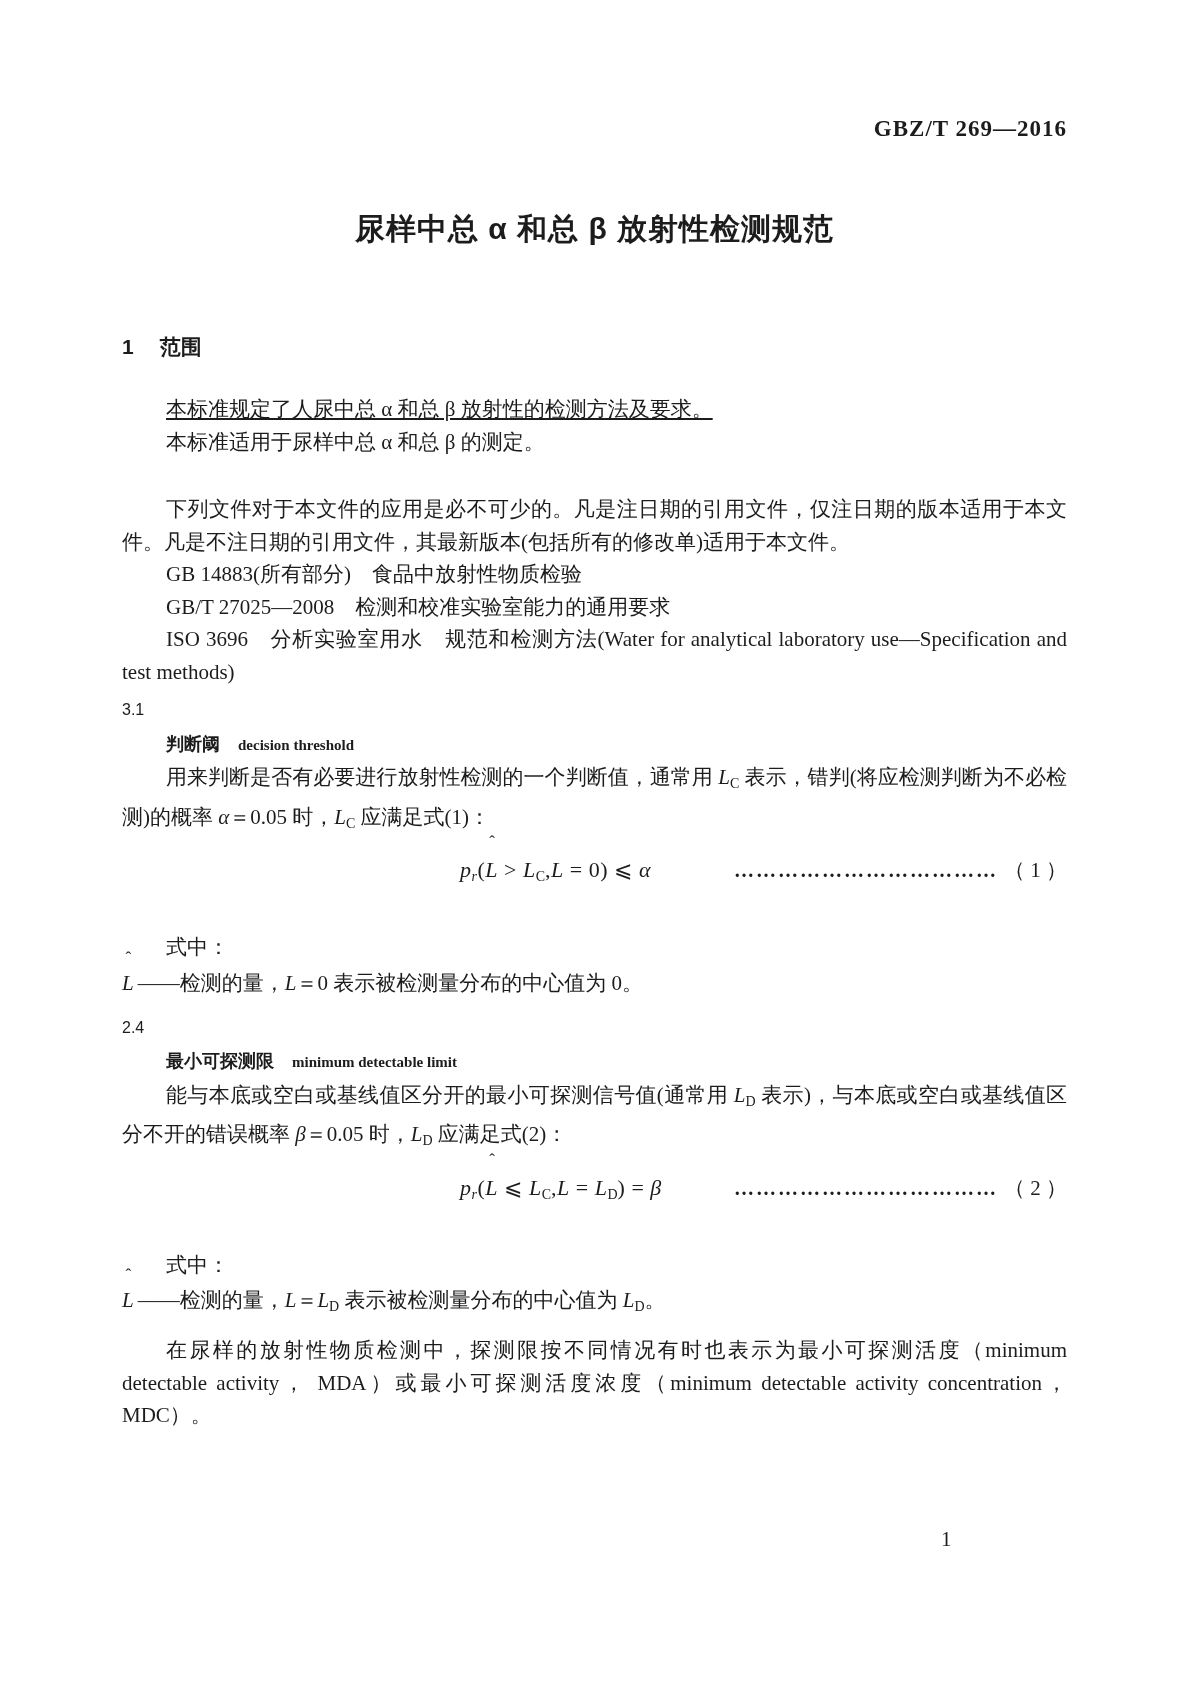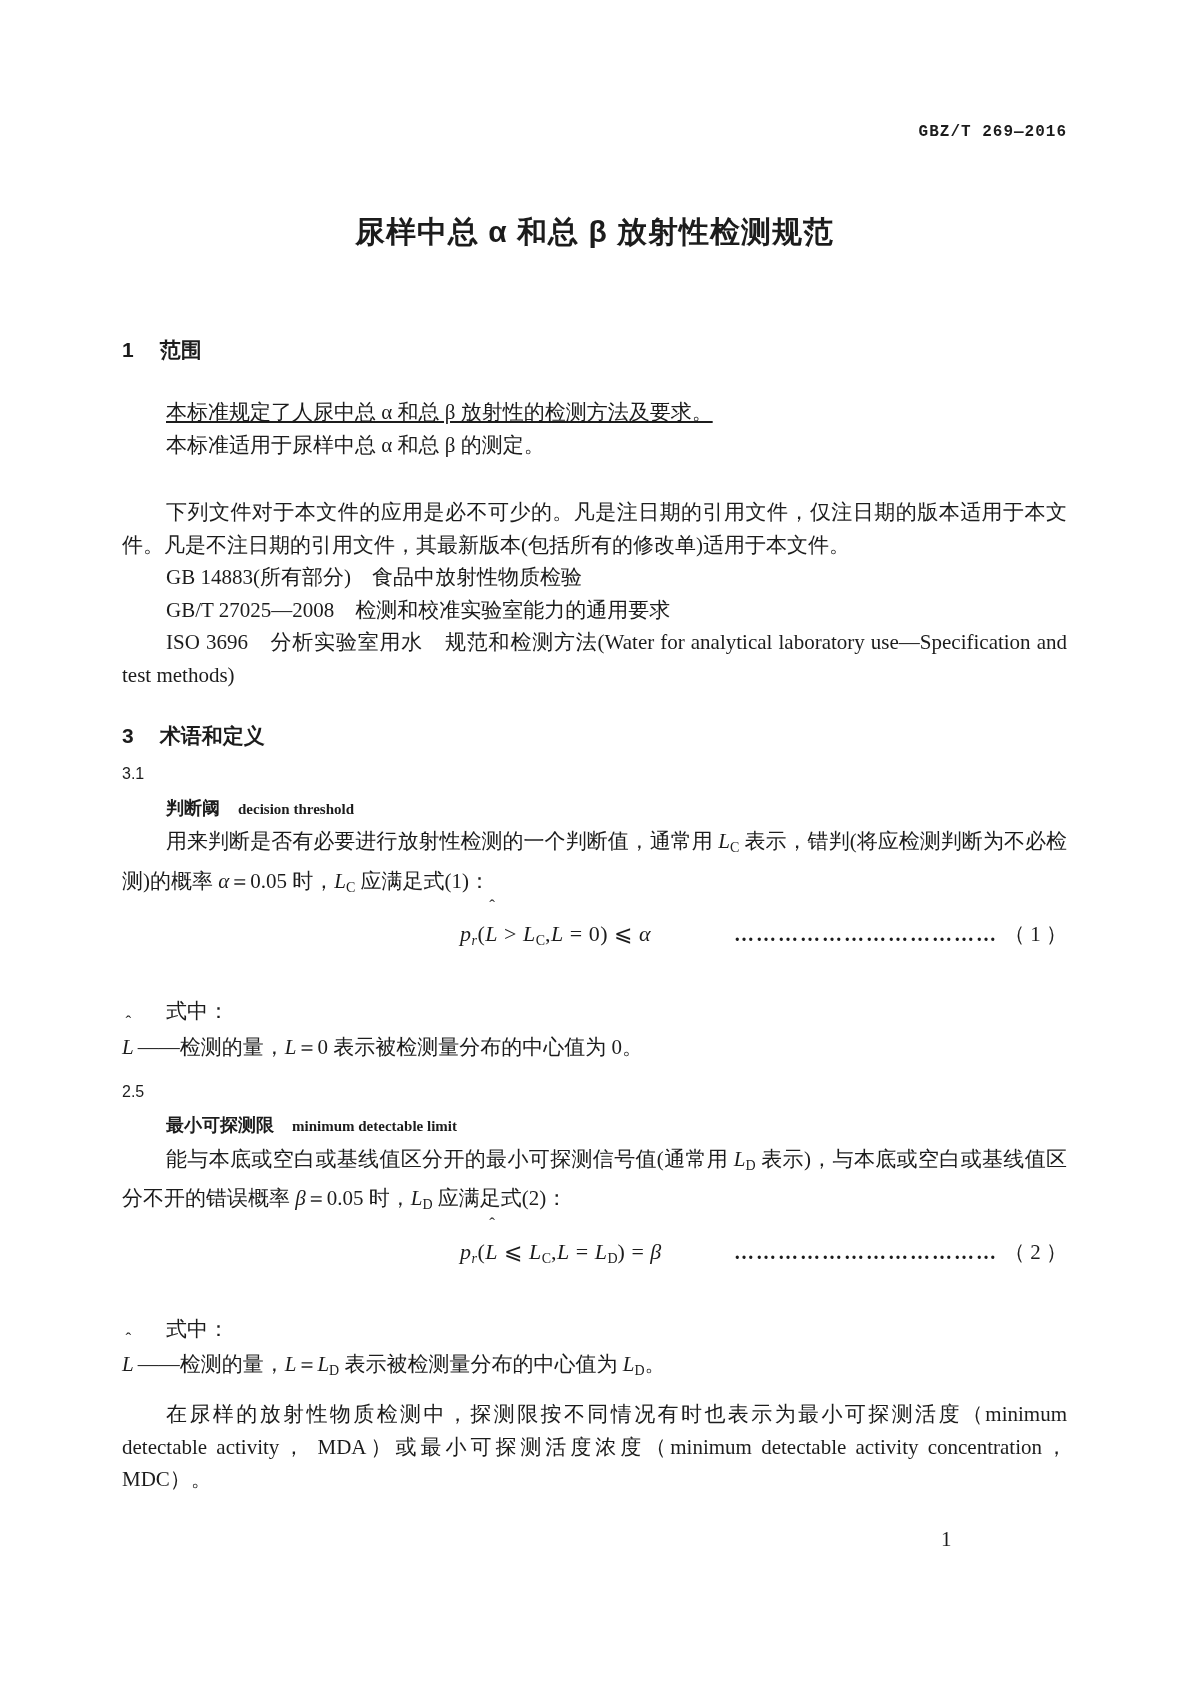--- a/index.html
+++ b/index.html
@@ -9,21 +9,21 @@
     box-sizing:border-box;
     padding:116px 124px 0 122px;
     background:#ffffff;
     color:#1c1c1c;
     font-family:"Liberation Serif", serif;
     font-size:21px;
     line-height:32.5px;
     overflow:hidden;
   }
   .doc-header{text-align:right;line-height:26px;}
-  .doc-num{font-family:Liberation Mono, monospace;font-weight:bold;font-size:16px;letter-spacing:1px;}
+  .doc-num{font-family:Liberation Serif, serif;font-weight:bold;font-size:23px;letter-spacing:1px;}
   .doc-title{
     margin-top:62px;
     text-align:center;
     font-family:"Liberation Sans", sans-serif;
     font-weight:bold;
     font-size:30px;
     line-height:50px;
     letter-spacing:1px;
   }
   .sec-heading{
@@ -103,39 +103,36 @@
     <span class="sec-num">1</span><span>范围</span>
   </div>
   <p class="body indent mt30">本标准规定了人尿中总 α 和总 β 放射性的检测方法及要求。</p>
   <p class="body indent">本标准适用于尿样中总 α 和总 β 的测定。</p>
 
   <p class="body indent just mt35">下列文件对于本文件的应用是必不可少的。凡是注日期的引用文件，仅注日期的版本适用于本文件。凡是不注日期的引用文件，其最新版本(包括所有的修改单)适用于本文件。</p>
   <p class="body indent">GB 14883(所有部分)　食品中放射性物质检验</p>
   <p class="body indent">GB/T 27025—2008　检测和校准实验室能力的通用要求</p>
   <p class="body indent just">ISO 3696　分析实验室用水　规范和检测方法(Water for analytical laboratory use—Specification and test methods)</p>
 
-  <div class="sec-heading mt28">
-    <span class="sec-num">3</span><span>术语和定义</span>
-  </div>
 
   <p class="clause-num mt6">3.1</p>
   <p class="term-line"><span class="term-cn">判断阈</span><span class="term-en">decision threshold</span></p>
   <p class="body indent just"><span>用来判断是否有必要进行放射性检测的一个判断值，通常用 </span><span class="mi">L</span><span class="msub">C</span><span> 表示，错判(将应检测判断为不必检测)的概率 </span><span class="mi">α</span><span>＝0.05 时，</span><span class="mi">L</span><span class="msub">C</span><span> 应满足式(1)：</span></p>
 
   <div class="formula-row mt8">
     <span class="f-pre"></span>
     <span class="f-expr"><span class="mi">p</span><span class="msubi">r</span><span class="mr">(</span><span class="lhat"><span class="hat">ˆ</span><span class="base">L</span></span><span class="mr"> &gt; </span><span class="mi">L</span><span class="msub">C</span><span class="mr">,</span><span class="mi">L</span><span class="mr"> = 0) ⩽ </span><span class="mi">α</span></span>
     <span class="f-leader">………………………………</span>
     <span class="f-label">（ 1 ）</span>
   </div>
 
   <p class="body where-line">式中：</p>
   <p class="body legend-line"><span class="lhat"><span class="hat">ˆ</span><span class="base">L</span></span><span>——检测的量，</span><span class="mi">L</span><span>＝0 表示被检测量分布的中心值为 0。</span></p>
 
-  <p class="clause-num mt10">2.5</p>
+  <p class="clause-num mt10">2.4</p>
   <p class="term-line"><span class="term-cn">最小可探测限</span><span class="term-en">minimum detectable limit</span></p>
   <p class="body indent just"><span>能与本底或空白或基线值区分开的最小可探测信号值(通常用 </span><span class="mi">L</span><span class="msub">D</span><span> 表示)，与本底或空白或基线值区分不开的错误概率 </span><span class="mi">β</span><span>＝0.05 时，</span><span class="mi">L</span><span class="msub">D</span><span> 应满足式(2)：</span></p>
 
   <div class="formula-row mt8">
     <span class="f-pre"></span>
     <span class="f-expr"><span class="mi">p</span><span class="msubi">r</span><span class="mr">(</span><span class="lhat"><span class="hat">ˆ</span><span class="base">L</span></span><span class="mr"> ⩽ </span><span class="mi">L</span><span class="msub">C</span><span class="mr">,</span><span class="mi">L</span><span class="mr"> = </span><span class="mi">L</span><span class="msub">D</span><span class="mr">) = </span><span class="mi">β</span></span>
     <span class="f-leader">………………………………</span>
     <span class="f-label">（ 2 ）</span>
   </div>
 

